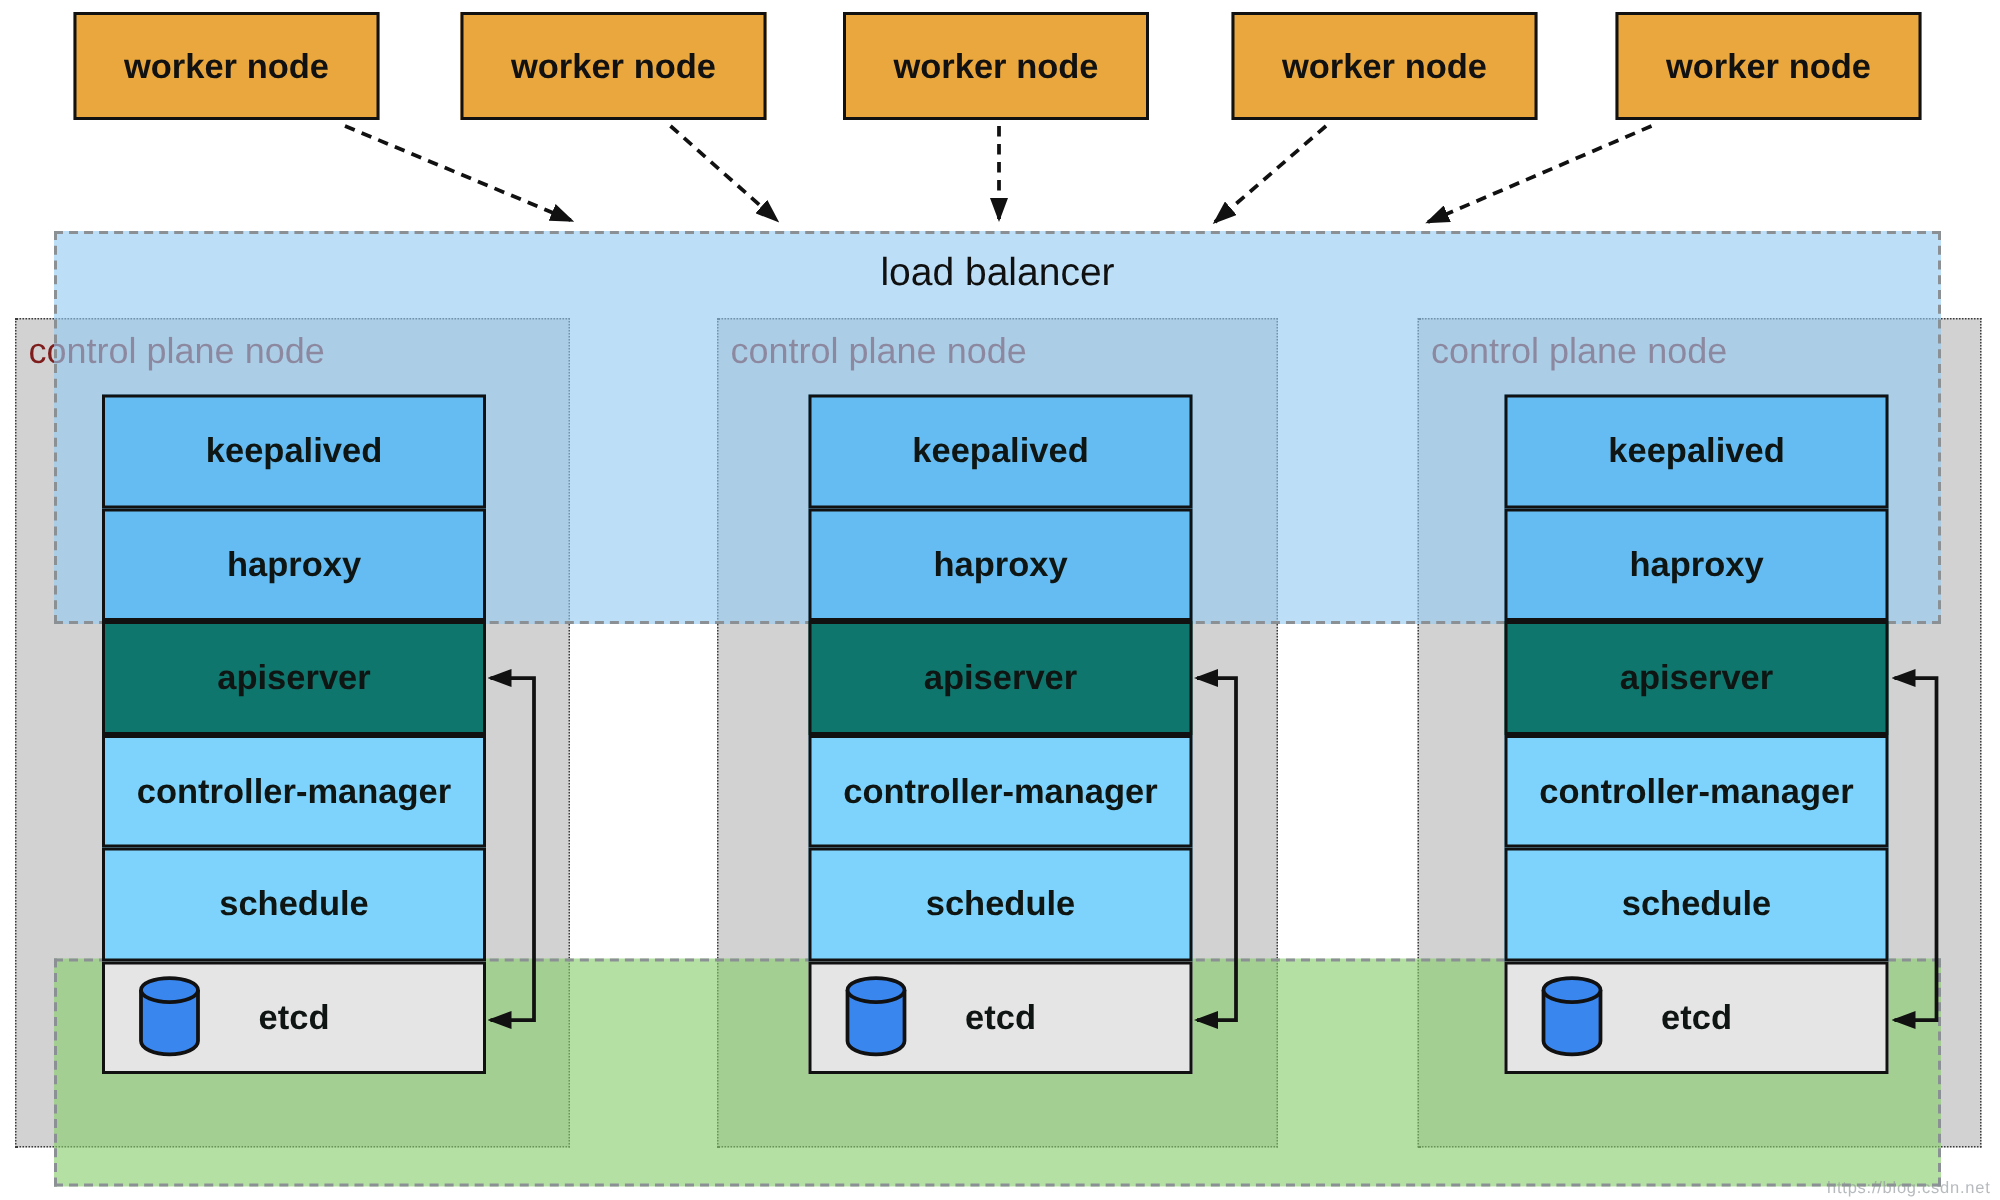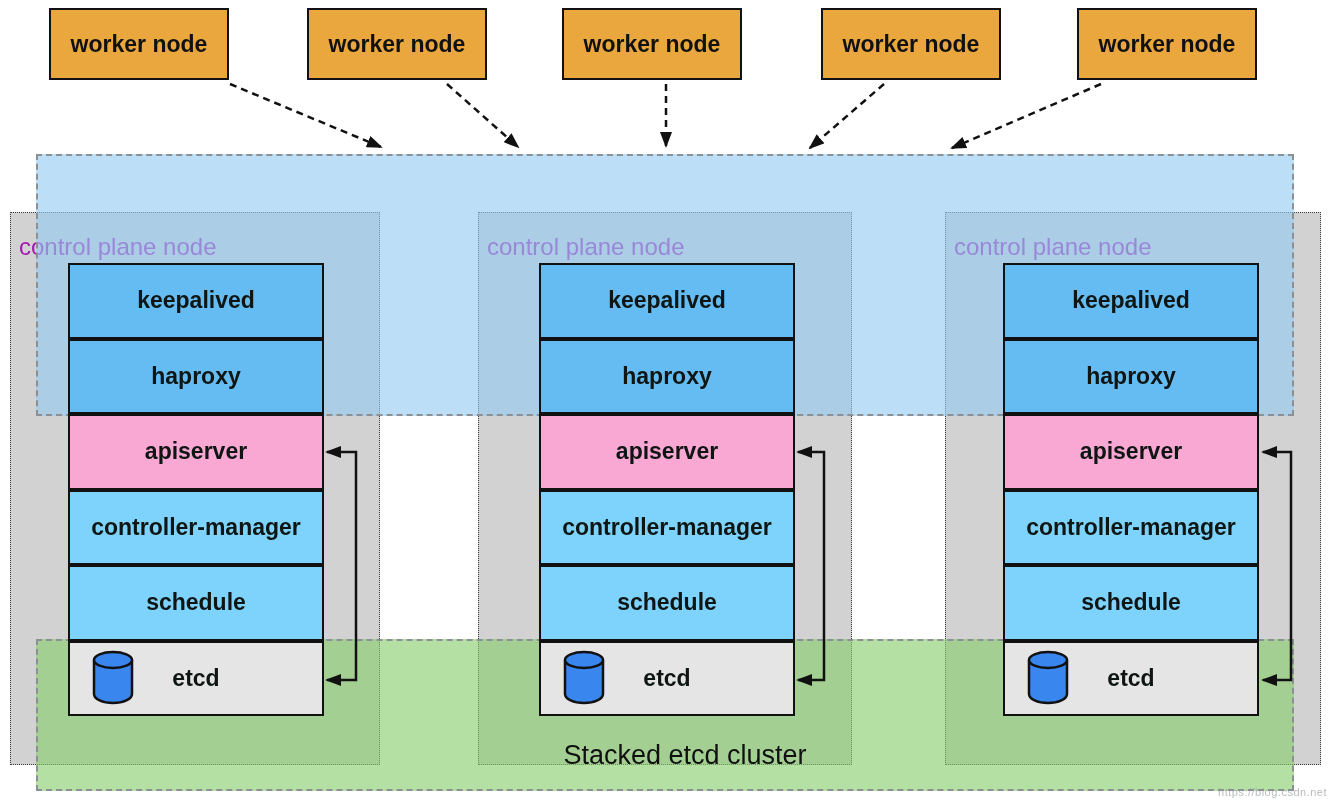--- a/index.html
+++ b/index.html
@@ -3,57 +3,56 @@
 <meta charset="utf-8">
 <style>
   html,body { margin:0; padding:0; background:#fff; }
   .stage {
     position:relative; width:1333px; height:800px; background:#ffffff;
     font-family:"Liberation Sans", sans-serif; overflow:hidden;
   }
 
   
   .worker {
-    position:absolute; top:8px; width:180px; height:72px;
+    position:absolute; top:8px; width:204px; height:72px;
     background:#E9A73E; border:2.5px solid #111; box-sizing:border-box;
     display:flex; align-items:center; justify-content:center;
     font-size:23px; font-weight:bold; color:#111; z-index:5;
   }
   .w1{left:49px} .w2{left:307px} .w3{left:562px} .w4{left:821px} .w5{left:1077px}
 
   
   .cp {
     position:absolute; top:212px; height:553px; background:#D2D2D2;
     border:1.5px dotted #3c3c3c; box-sizing:border-box; z-index:1;
   }
   .cp1{left:10px;width:370px} .cp2{left:478px;width:374px} .cp3{left:945px;width:376px}
   .cp-label {
-    position:absolute; top:8px; left:8px; font-size:24px; color:#a21caf;
+    position:absolute; top:8px; left:8px; font-size:24px; color:#7f1d1d;
     white-space:nowrap;
-    margin-top:12px;
   }
 
   
   .band { position:absolute; box-sizing:border-box; border:2px dashed #8b9095; z-index:2; }
   .band-blue  { left:36px; top:154px; width:1258px; height:262px; background:rgba(147,202,240,0.62); }
   .band-green { left:36px; top:639px; width:1258px; height:152px; background:rgba(136,205,107,0.62); }
 
   
   .stack {
     position:absolute; top:263px; width:256px; height:453px;
     display:flex; flex-direction:column; z-index:3;
   }
   .s1{left:68px} .s2{left:539px} .s3{left:1003px}
   .srow {
     flex:1; border:2.5px solid #111; box-sizing:border-box;
     display:flex; align-items:center; justify-content:center;
     font-size:23px; font-weight:bold; color:#0e1512; position:relative;
   }
   .r0,.r1 { background:#64BCF2; }
-  .r2     { background:#f9a8d4; }
+  .r2     { background:#0f766e; }
   .r3,.r4 { background:#7dd3fc; }
   .r5     { background:#e5e5e5; }
 
   .cyl {
     position:absolute; left:20px; top:50%; transform:translateY(-50%);
   }
 
   
   .lb-label {
     position:absolute; left:36px; width:1258px; top:166px; text-align:center;
@@ -150,16 +149,16 @@
     <path d="M798,452 H824 V680 H798" stroke="#111" stroke-width="2.5" fill="none" marker-start="url(#ah)" marker-end="url(#ah)"></path>
     <path d="M1263,452 H1291 V680 H1263" stroke="#111" stroke-width="2.5" fill="none" marker-start="url(#ah)" marker-end="url(#ah)"></path>
   </svg>
 
   <div class="worker w1">worker node</div>
   <div class="worker w2">worker node</div>
   <div class="worker w3">worker node</div>
   <div class="worker w4">worker node</div>
   <div class="worker w5">worker node</div>
 
-  <div class="stacked-label">Stacked etcd cluster</div>
+  <div class="lb-label">load balancer</div>
 
   <div class="watermark">https://blog.csdn.net</div>
 </div>
 
 </body></html>

